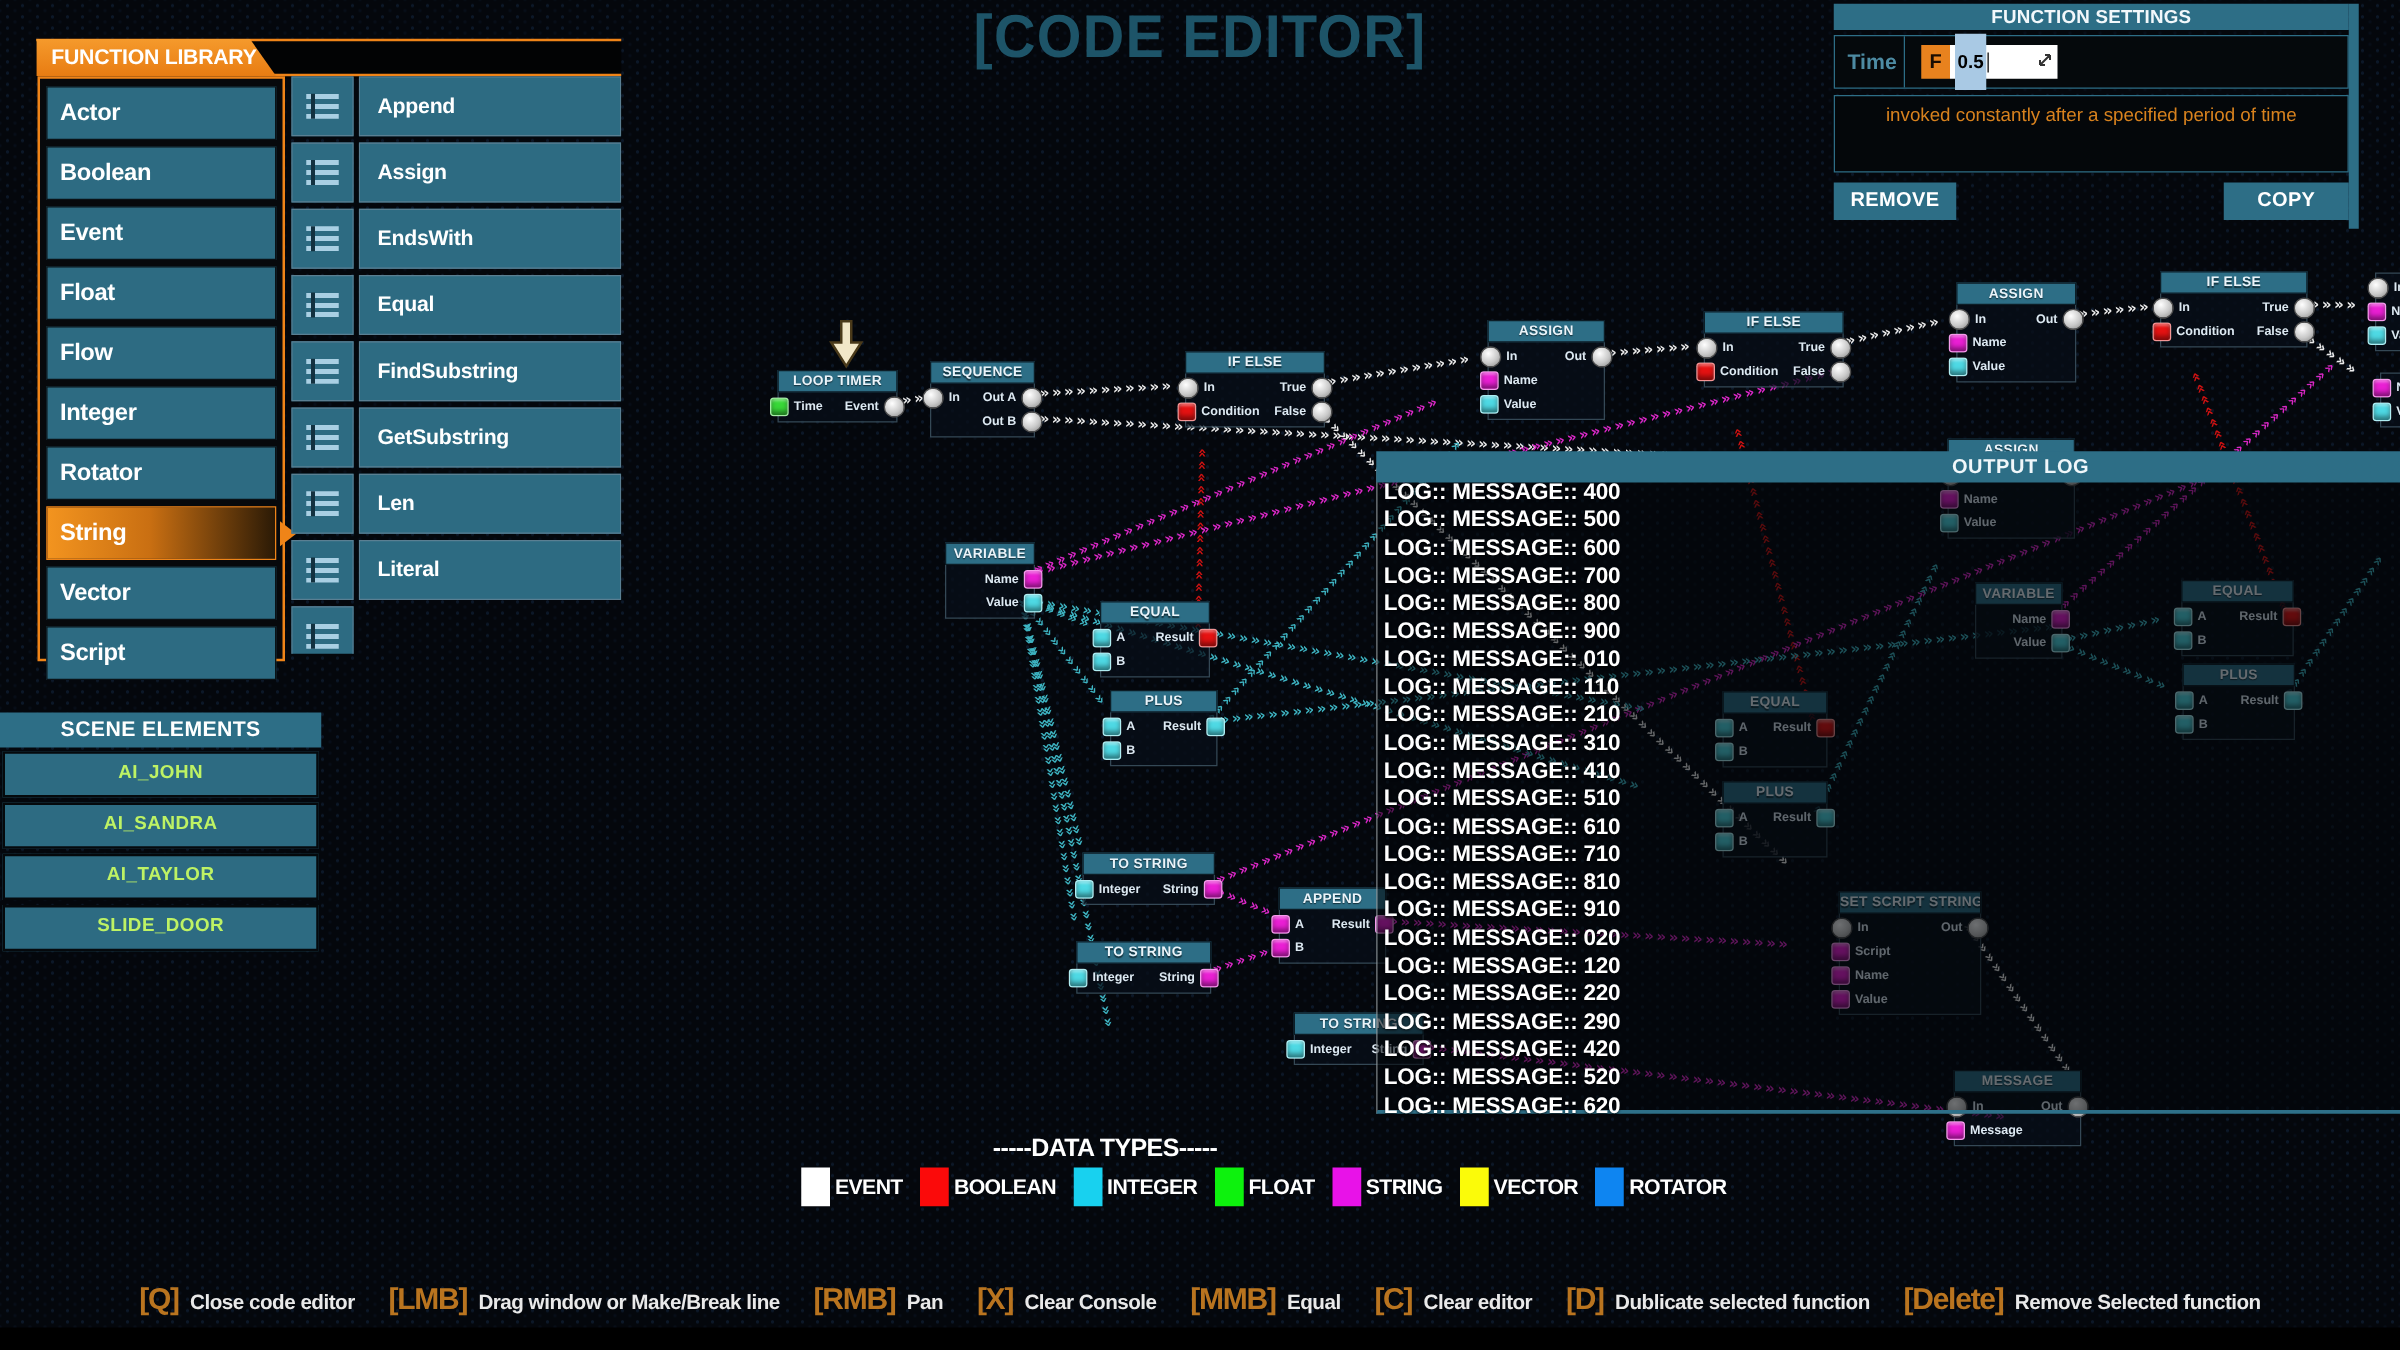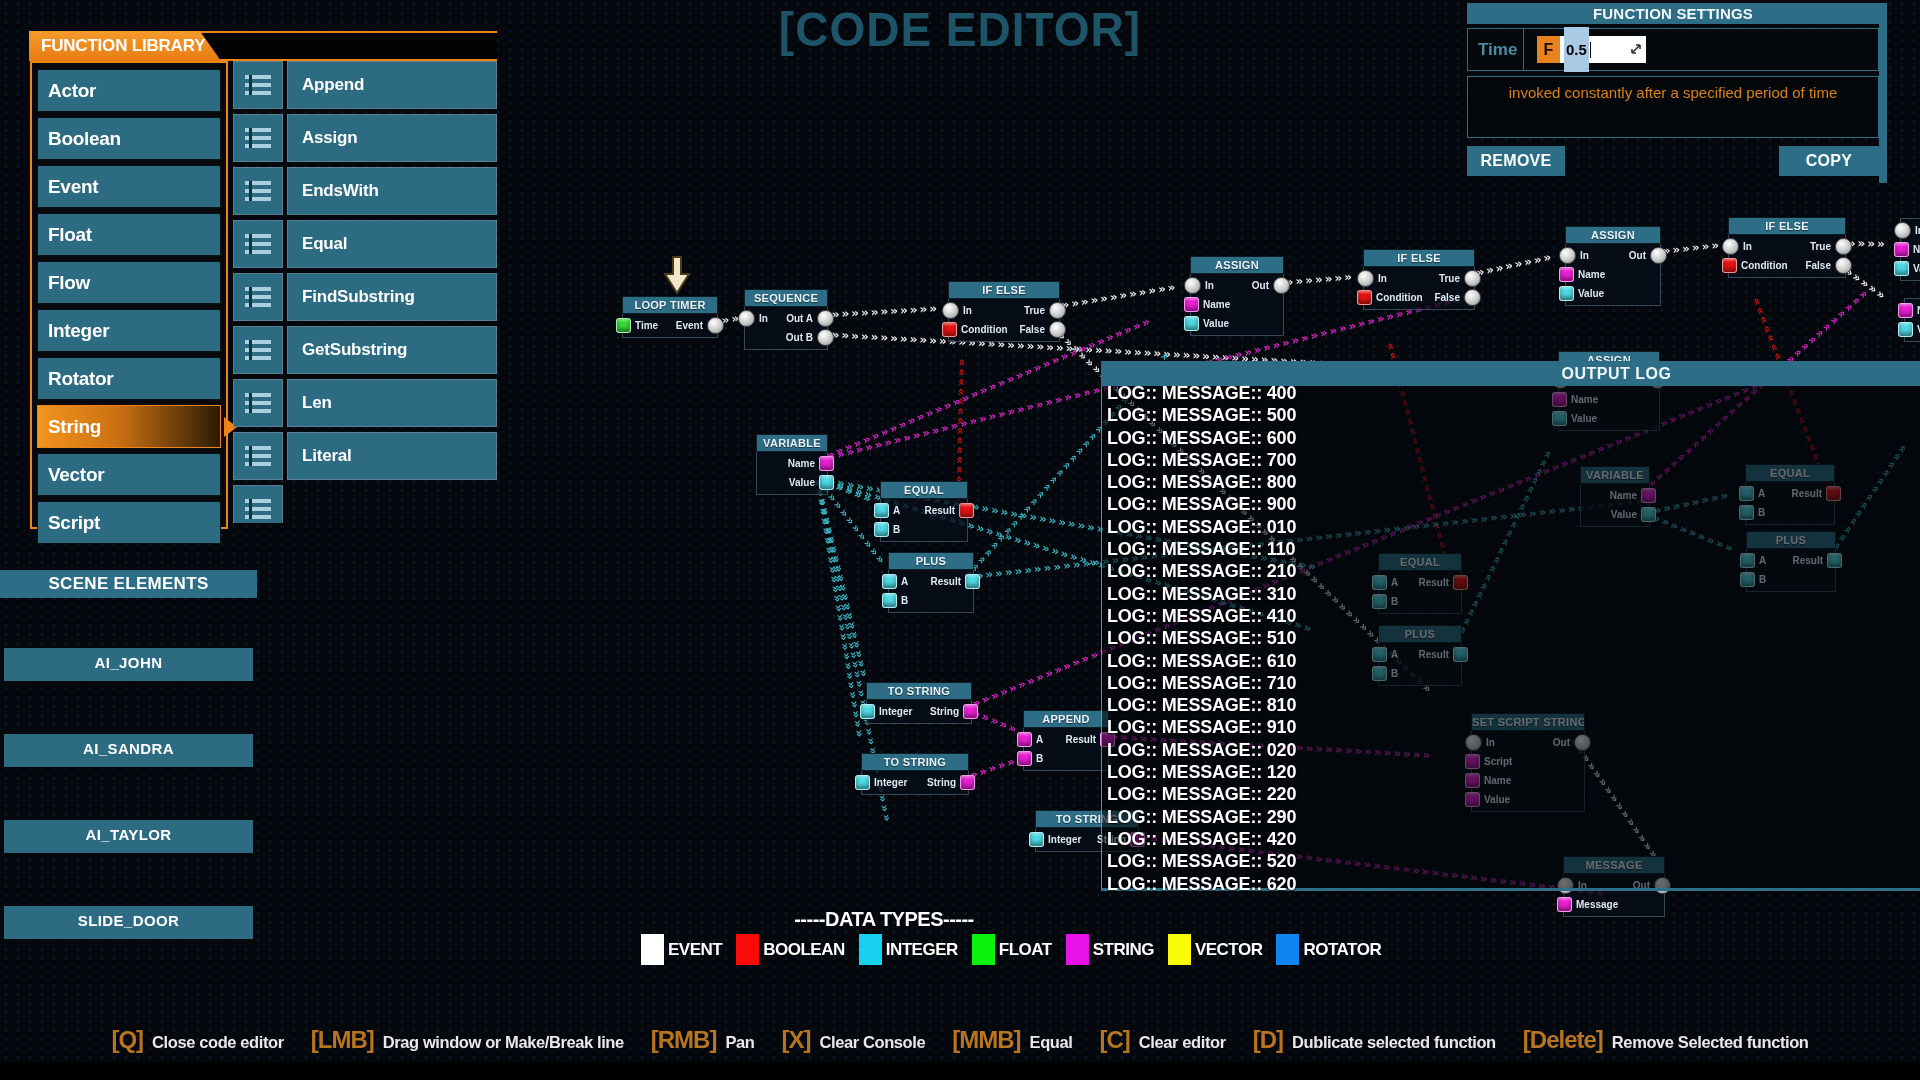--- a/index.html
+++ b/index.html
@@ -65,21 +65,21 @@
     repeating-linear-gradient(to bottom,#a9cfe3 0 4px,transparent 4px 8px);}
   #lib-labels{position:absolute;left:287px;top:61px;width:210px;height:462px;overflow:hidden;
     display:flex;flex-direction:column;gap:5px;z-index:6;}
   .sub-btn{height:48px;flex:none;background:#2d6b82;border:1px solid #5a7f92;box-sizing:border-box;
     font:bold 17px/46px "Liberation Sans",sans-serif;color:#fff;padding-left:14px;letter-spacing:-.2px;}
   
   #scene-header{position:absolute;left:0;top:570px;width:257px;height:28px;background:#2d6e86;
     font:bold 17px/28px "Liberation Sans",sans-serif;color:#fff;text-align:center;z-index:6;letter-spacing:.3px;}
   #scene-items{position:absolute;left:2px;top:601px;width:253px;display:flex;flex-direction:column;gap:4px;z-index:6;}
   .scene-btn{height:33px;background:#2d6b82;border:2px solid #05090c;
-    font:bold 15px/29px "Liberation Sans",sans-serif;color:#ffffff;text-align:center;letter-spacing:.4px;margin-top:45px;}
+    font:bold 15px/29px "Liberation Sans",sans-serif;color:#bef264;text-align:center;letter-spacing:.4px;}
   
   #settings{position:absolute;left:1467px;top:3px;width:412px;z-index:6;}
   #settings-strip{position:absolute;left:1879px;top:3px;width:8px;height:180px;background:#2d6e86;z-index:6;}
   #settings-header{height:21px;background:#2d6e86;font:bold 15px/21px "Liberation Sans",sans-serif;
     color:#f2f8fb;text-align:center;letter-spacing:.2px;}
   #time-row{margin-top:4px;height:41px;background:#05090c;border:1px solid #2d6e86;display:flex;align-items:center;}
   #time-label{width:56px;font:bold 17px "Liberation Sans",sans-serif;color:#4d8ba3;padding-left:10px;
     border-right:1px solid #2d6e86;line-height:41px;height:41px;box-sizing:border-box;flex:none;}
   #time-field{display:flex;align-items:center;margin-left:13px;height:27px;}
   #type-badge{width:23px;height:27px;background:#e8821e;color:#1a0d02;font:bold 16px/27px "Liberation Sans",sans-serif;

